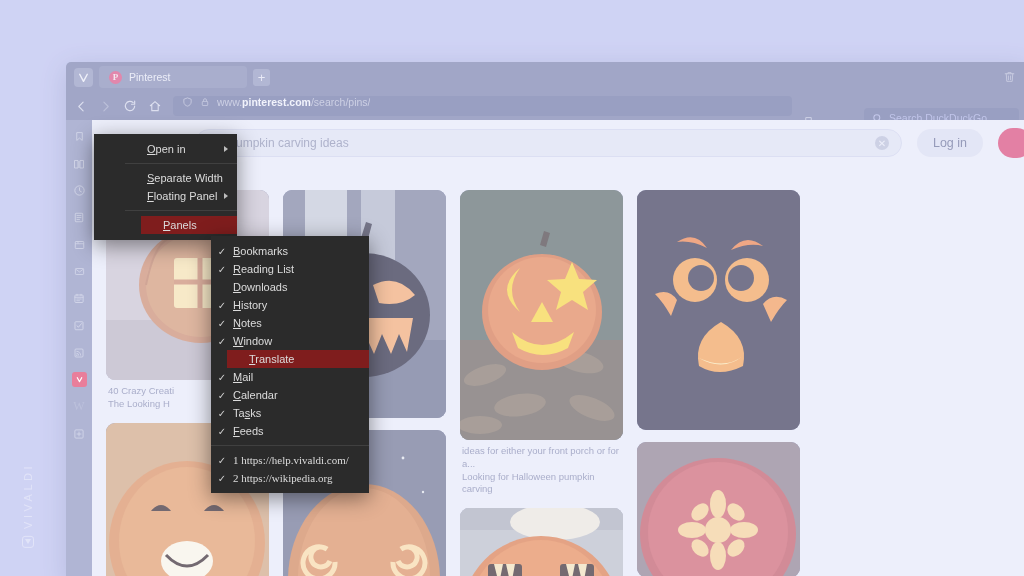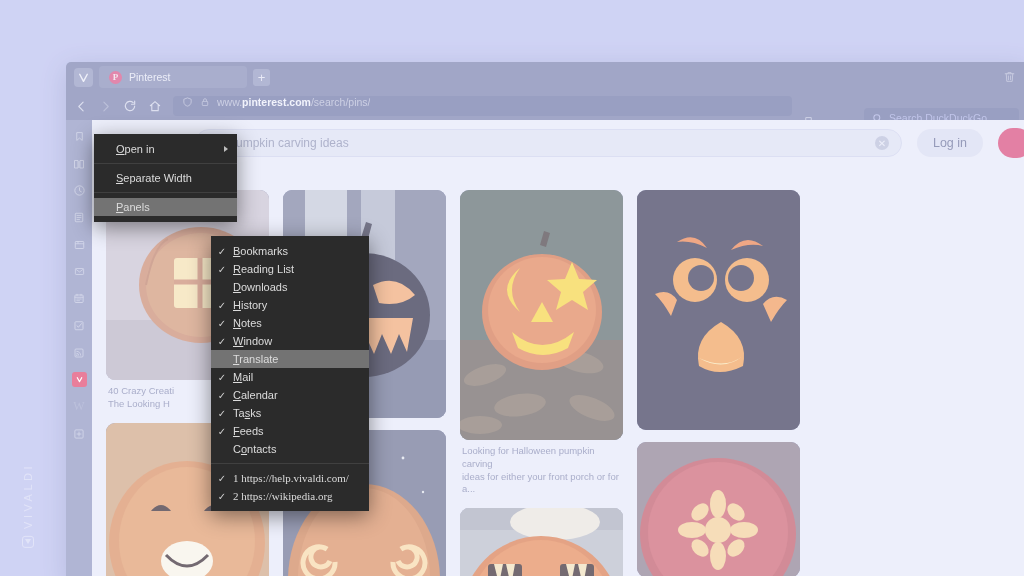--- a/index.html
+++ b/index.html
@@ -126,27 +126,27 @@
   #veil {
     position: absolute; inset: 0; background: #b9bdec;
     mix-blend-mode: screen; opacity: .40; pointer-events: none; z-index: 40;
   }
 
   
   .menu {
     position: absolute; background: #2b2b2b; color: #dcdcdc; z-index: 60;
     box-shadow: 0 5px 20px rgba(0,0,0,.45); padding: 6px 0; font-size: 11px;
   }
-  #menu-main { left: 94px; top: 134px; width: 143px; }
+  #menu-main { left: 94px; top: 134px; width: 143px; padding-left: 31px; }
   #menu-sub  { left: 211px; top: 236px; width: 158px; }
   .mi {
     display: flex; align-items: center; height: 18px; padding: 0 10px 0 0;
     white-space: nowrap; position: relative;
   }
-  .mi.highlight { background: #737373; }
+  .mi.highlight { background: #7f1d1d; margin-left: 16px; }
   .mi .check { width: 22px; text-align: center; color: #cfcfcf; font-size: 10px; flex: 0 0 auto; }
   .mi .indent { width: 22px; flex: 0 0 auto; }
   .mi .lbl { color: #dcdcdc; }
   .mi .lbl u { text-decoration: underline; }
   .mi .arrow {
     position: absolute; right: 9px; top: 50%; transform: translateY(-50%);
     width: 0; height: 0; border-top: 3.2px solid transparent;
     border-bottom: 3.2px solid transparent; border-left: 4.2px solid #bdbdbd;
   }
   .msep { height: 1px; background: #404040; margin: 5px 0; }
@@ -421,22 +421,22 @@
                 <path d="M80 55 l4 -14 6 2 -4 14z" fill="#4a4031"></path>
                 <ellipse cx="82" cy="122" rx="60" ry="58" fill="#d4763d"></ellipse>
                 <ellipse cx="82" cy="120" rx="54" ry="53" fill="#e08447"></ellipse>
                 <path d="M60 78 q-16 22 0 44 q-26 -22 0 -44z" fill="#f5d431"></path>
                 <path d="M112 72 l7 17 18 1 -14 12 5 18 -16 -10 -16 10 5 -18 -14 -12 18 -1z" fill="#f5d431"></path>
                 <path d="M82 112 l11 20 h-22z" fill="#f5d431"></path>
                 <path d="M52 142 q30 26 62 0 l-6 16 q-25 14 -50 0z" fill="#f5d431"></path>
               </svg>
             </div>
             <div class="pin-cap">
+              <div>ideas for either your front porch or for a...</div>
               <div>Looking for Halloween pumpkin carving</div>
-              <div>ideas for either your front porch or for a...</div>
             </div>
           </div>
           <div class="pin">
             <div class="pinimg" style="height:150px">
               <svg width="163" height="150" viewBox="0 0 163 150">
                 <rect width="163" height="150" fill="#b9bcc4"></rect>
                 <rect x="0" y="0" width="163" height="22" fill="#a9acb6"></rect>
                 <ellipse cx="95" cy="14" rx="45" ry="18" fill="#e8e4da"></ellipse>
                 <ellipse cx="81" cy="110" rx="80" ry="82" fill="#d97c3c"></ellipse>
                 <ellipse cx="81" cy="108" rx="72" ry="76" fill="#e48a47"></ellipse>
@@ -510,20 +510,25 @@
   <div class="mi">
     <span class="indent"></span>
     <span class="lbl"><u>O</u>pen in</span>
     <span class="arrow"></span>
   </div>
   <div class="msep"></div>
   <div class="mi">
     <span class="indent"></span>
     <span class="lbl"><u>S</u>eparate Width</span>
   </div>
+  <div class="mi">
+    <span class="indent"></span>
+    <span class="lbl"><u>F</u>loating Panel</span>
+    <span class="arrow"></span>
+  </div>
   <div class="msep"></div>
   <div class="mi highlight">
     <span class="indent"></span>
     <span class="lbl"><u>P</u>anels</span>
   </div>
 </div>
 
 <div class="menu" id="menu-sub">
   <div class="mi">
     <span class="check">✓</span>
@@ -562,24 +567,20 @@
     <span class="lbl"><u>C</u>alendar</span>
   </div>
   <div class="mi">
     <span class="check">✓</span>
     <span class="lbl">Ta<u>s</u>ks</span>
   </div>
   <div class="mi">
     <span class="check">✓</span>
     <span class="lbl"><u>F</u>eeds</span>
   </div>
-  <div class="mi">
-    <span class="check"></span>
-    <span class="lbl">C<u>o</u>ntacts</span>
-  </div>
   <div class="msep"></div>
   <div class="mi">
     <span class="check">✓</span>
     <span class="lbl url-lbl">1 https://help.vivaldi.com/</span>
   </div>
   <div class="mi">
     <span class="check">✓</span>
     <span class="lbl url-lbl">2 https://wikipedia.org</span>
   </div>
 </div>

